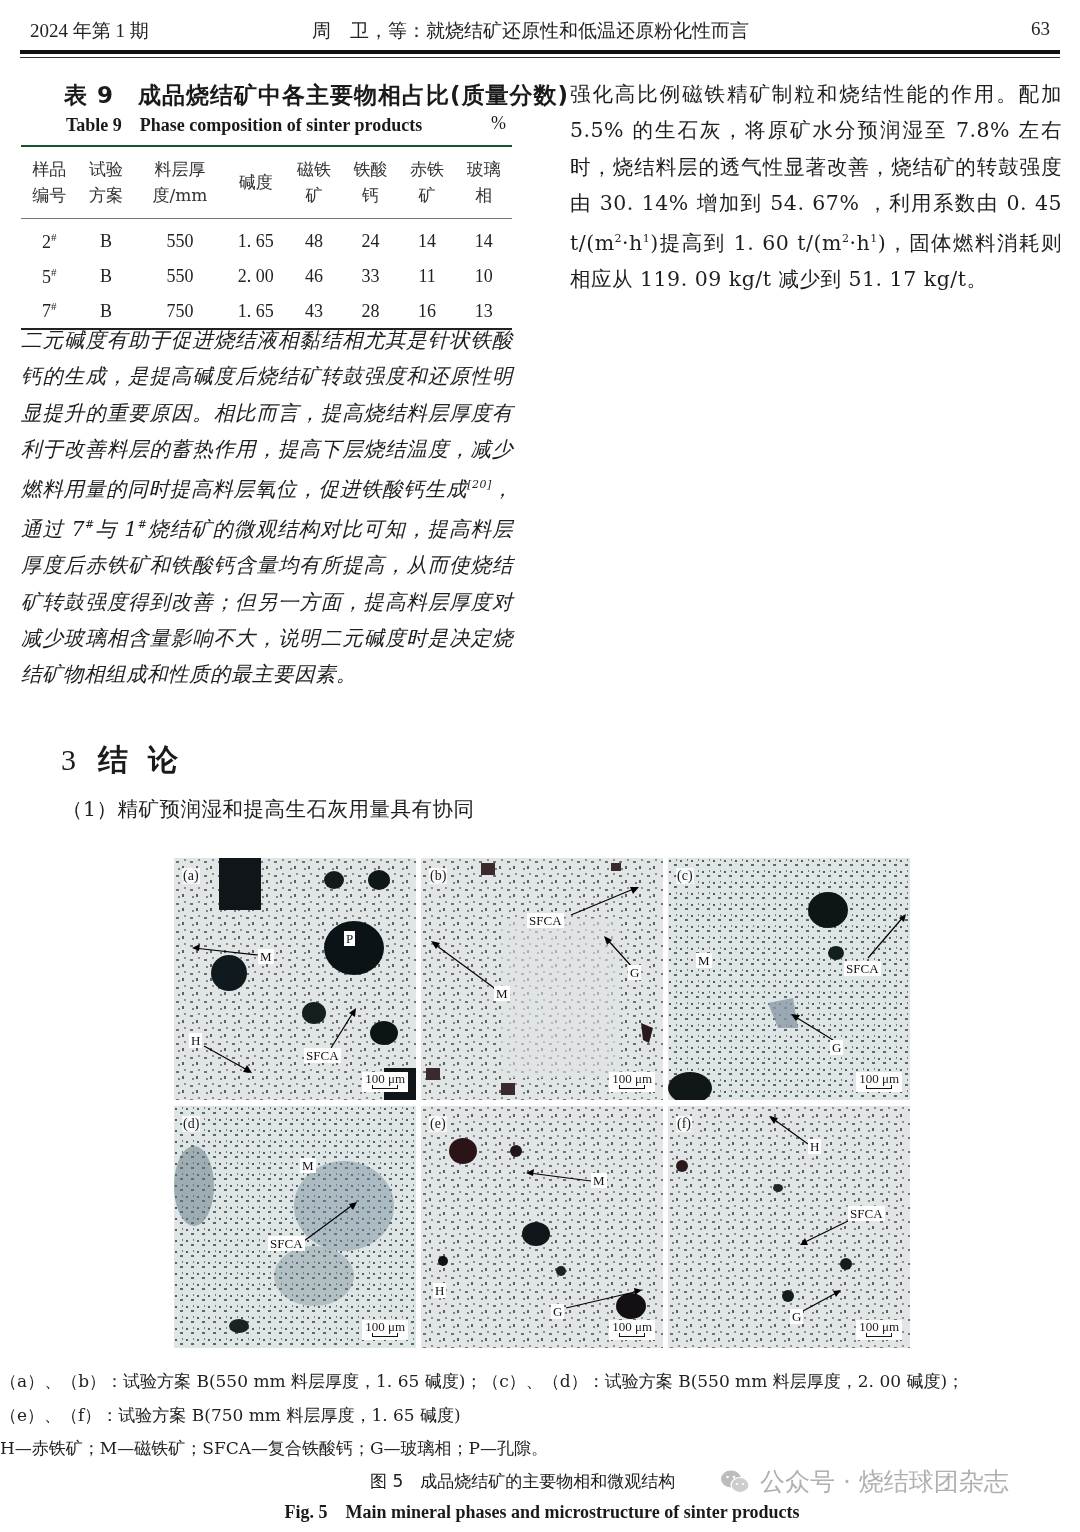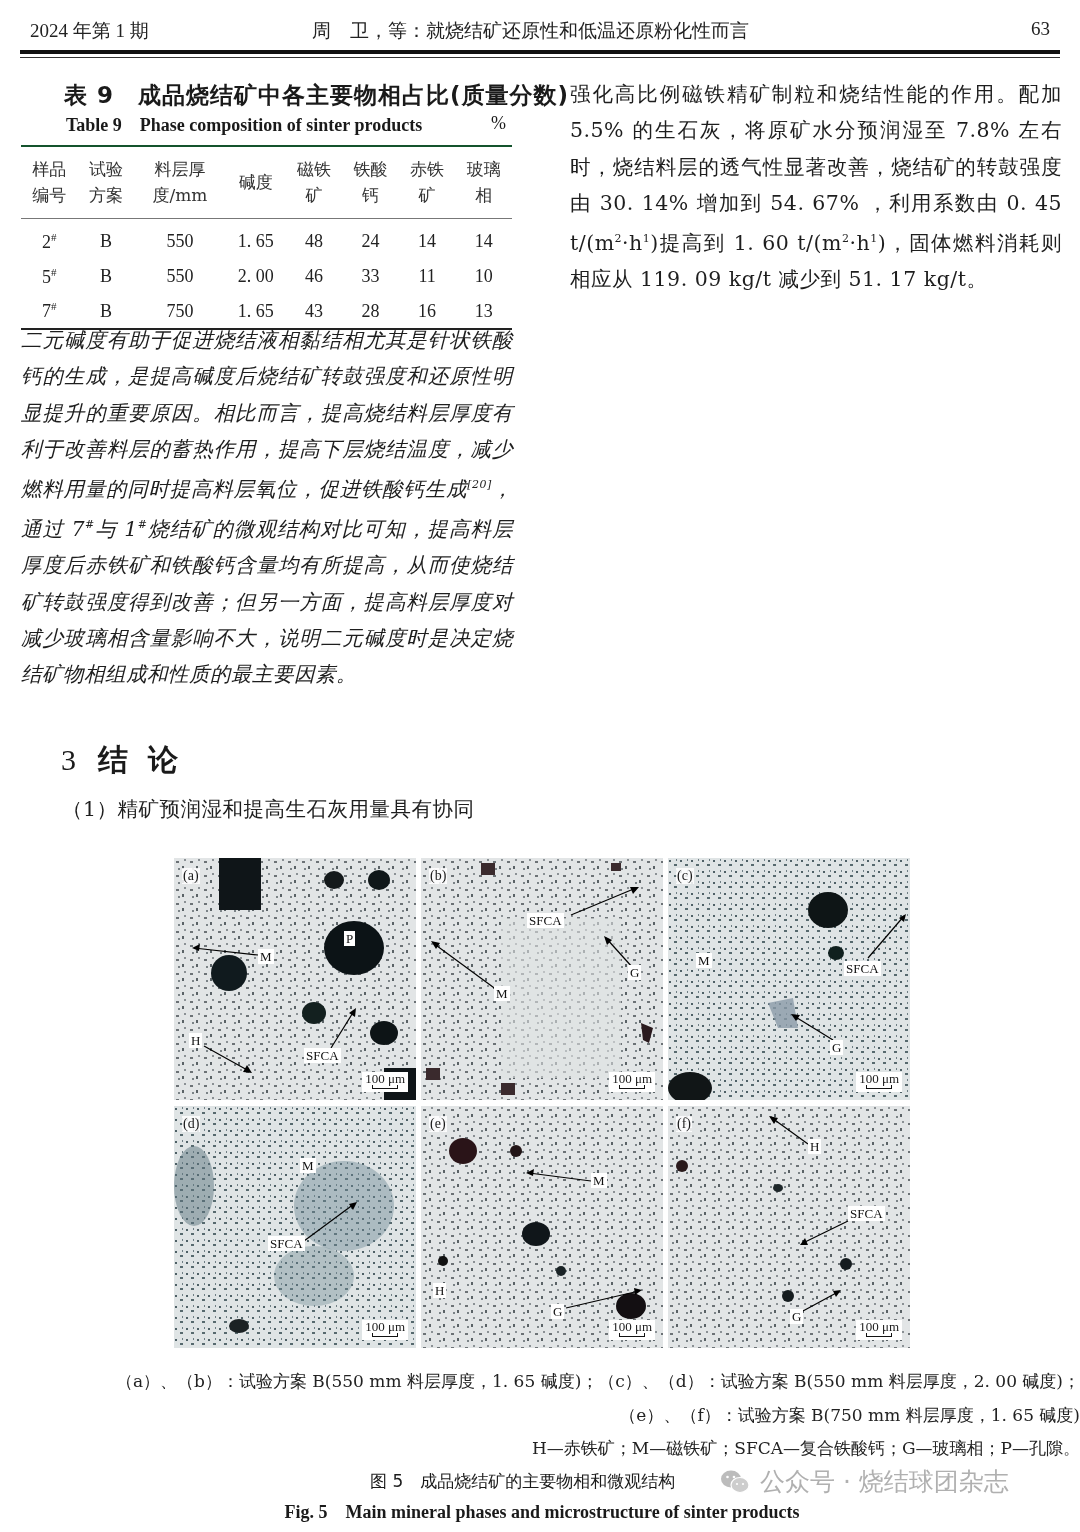--- a/index.html
+++ b/index.html
@@ -38,21 +38,21 @@
 
   .figure { position: absolute; left: 174px; top: 858px; width: 736px; height: 490px; }
   .panel { position: absolute; width: 242px; height: 242px; overflow: hidden; background: #dfe3e4; }
   .panel .tex { position: absolute; inset: 0; }
   .panel .lbl { position: absolute; background: #fff; font-family: "Liberation Serif", serif; font-size: 13px; padding: 0 2px; line-height: 15px; color: #111; }
   .panel .plabel { position: absolute; left: 8px; top: 10px; font-family: "Liberation Serif", serif; font-size: 14px; background: rgba(255,255,255,0.85); padding: 0 1px; }
   .panel .scale { position: absolute; right: 8px; bottom: 8px; background: #fff; font-family: "Liberation Serif", serif; font-size: 13px; padding: 0 3px 6px 3px; line-height: 14px; }
   .panel .scale .bar { position: absolute; left: 10px; right: 10px; bottom: 3px; height: 4px; border: 1px solid #111; border-top: none; }
   .panel svg.arrows { position: absolute; inset: 0; width: 100%; height: 100%; }
 
-  .fig-notes { position: absolute; left: 0; width: 1080px; text-align: right; font-family: "DejaVu Serif", serif; font-size: 17px; color: #222; }
+  .fig-notes { position: absolute; left: 0; width: 1080px; text-align: left; font-family: "DejaVu Serif", serif; font-size: 17px; color: #222; }
   .fig-note-1 { top: 1370px; }
   .fig-note-2 { top: 1404px; }
   .fig-note-3 { top: 1437px; }
   .fig-caption-cn { position: absolute; left: 370px; top: 1470px; font-size: 17px; font-weight: normal; font-family: "DejaVu Sans", sans-serif; }
   .fig-caption-en { position: absolute; left: 0; width: 1080px; text-align: center; top: 1500px; font-size: 18px; font-weight: bold; font-family: "Liberation Serif", serif; padding-left: 0px; }
   .fig-caption-en span { position: relative; left: 2px; }
 
   .watermark { position: absolute; left: 720px; top: 1465px; display: flex; align-items: center; gap: 10px; color: #a8a8a8; font-family: "DejaVu Sans", sans-serif; font-size: 25px; opacity: 0.9; }
   .wm-icon { width: 30px; height: 26px; position: relative; }
 </style>

